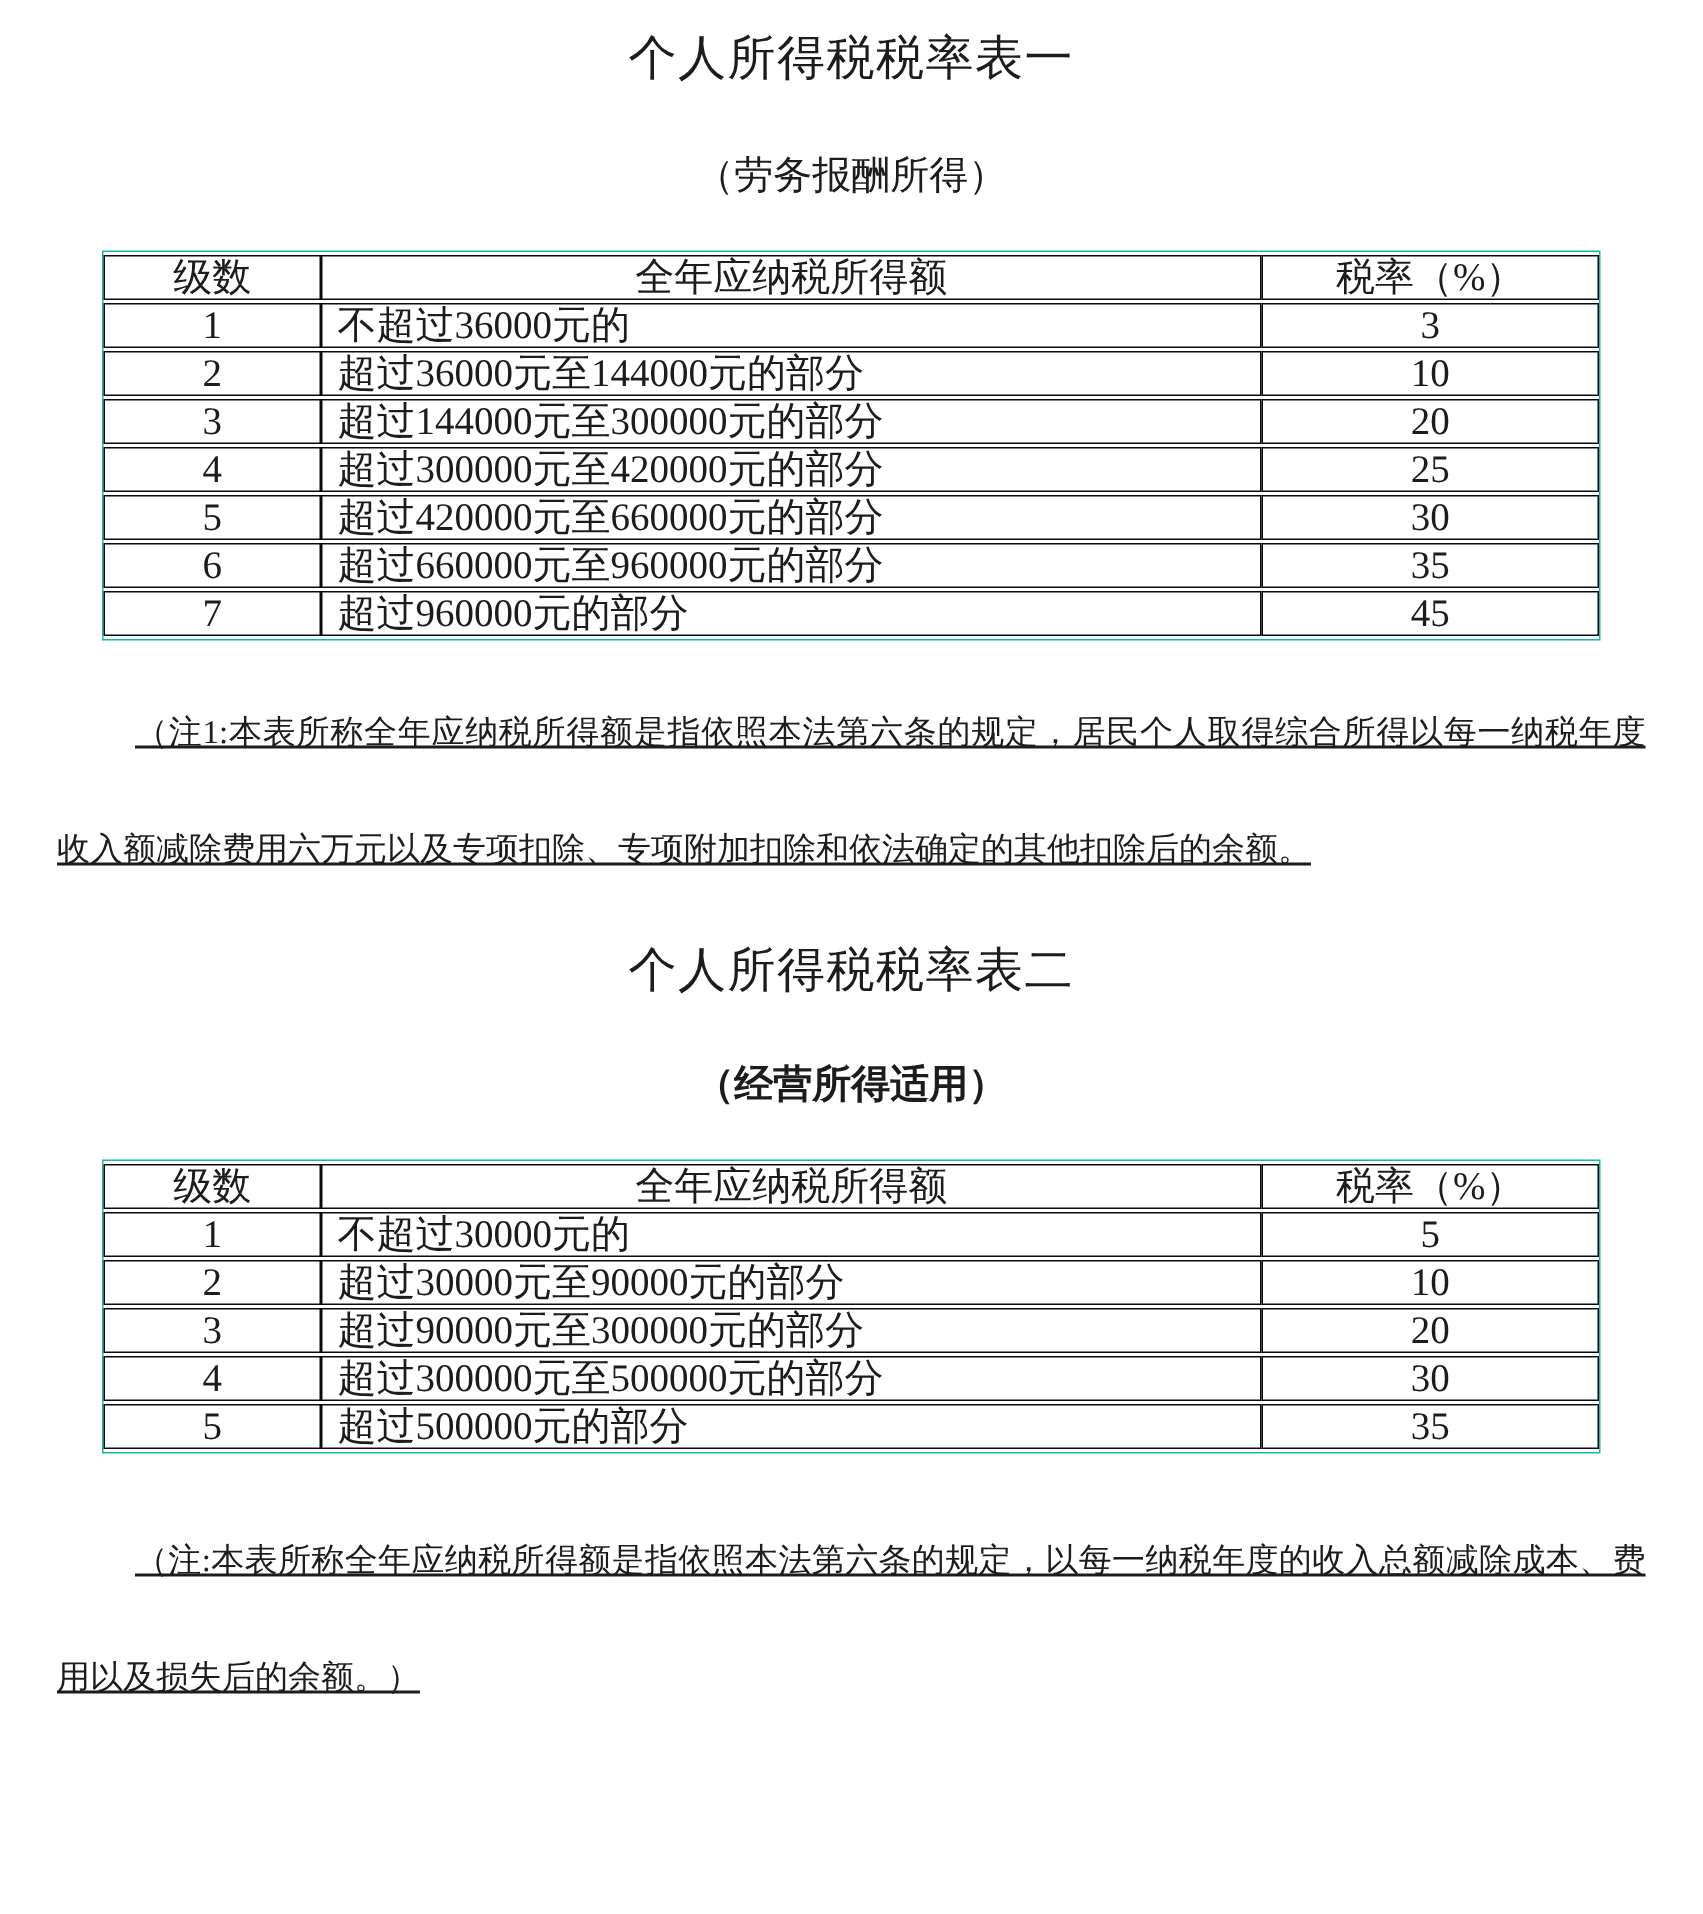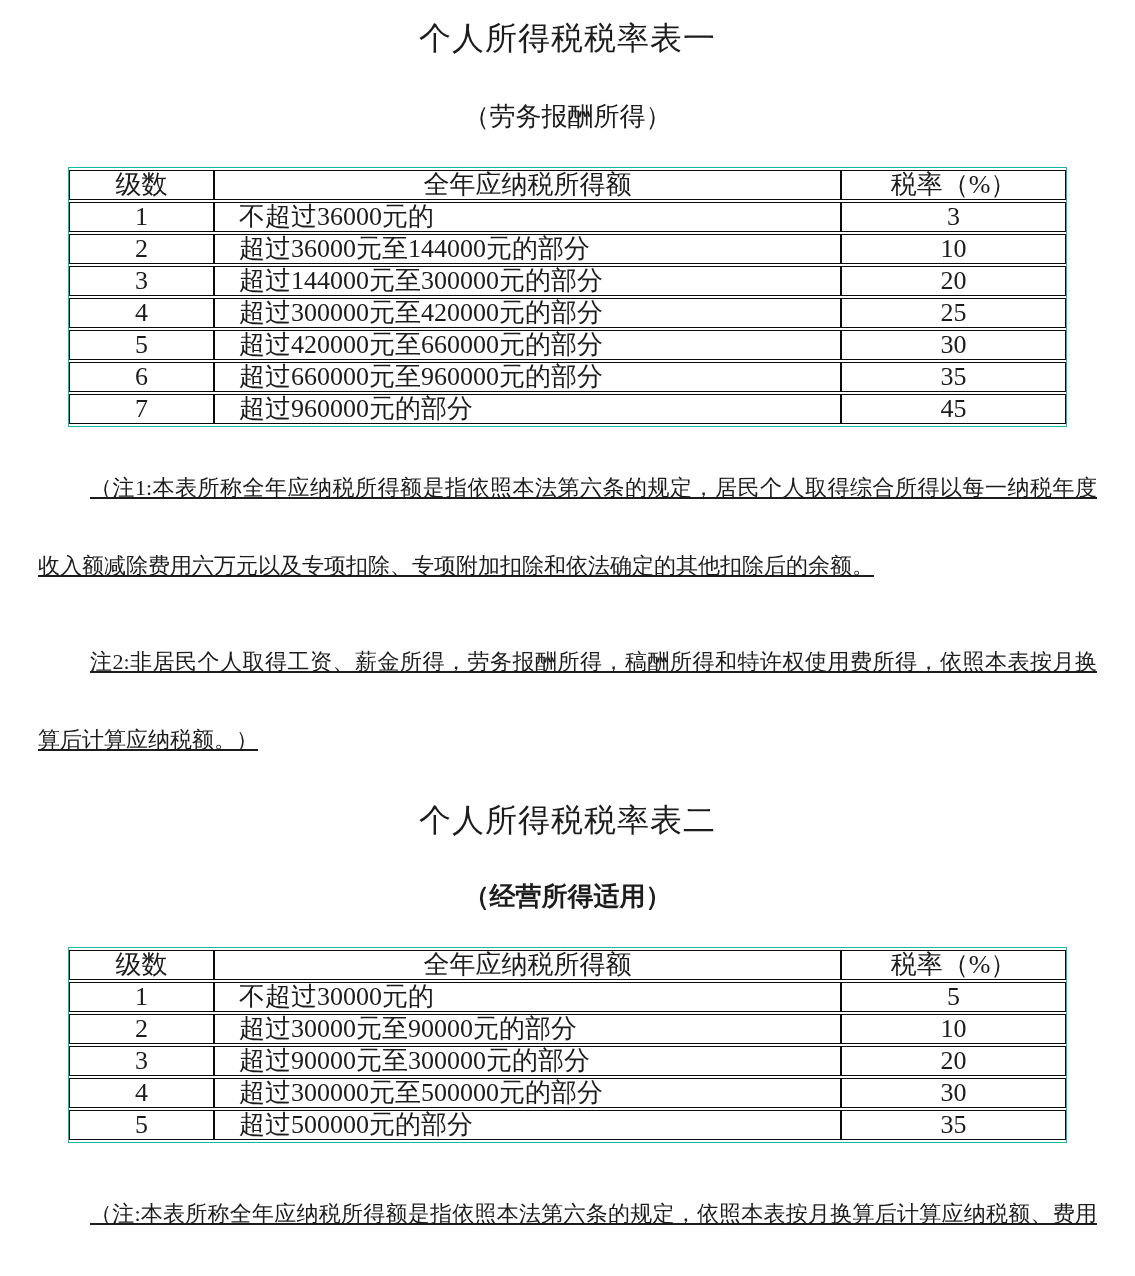--- a/index.html
+++ b/index.html
@@ -45,21 +45,21 @@
     line-height: 28px;
     font-weight: normal;
     text-align: center;
     padding: 0;
     overflow: hidden;
     white-space: nowrap;
   }
   col.col-level   { width: 145px; }
   col.col-bracket { width: 627px; }
   col.col-rate    { width: 225px; }
-  .tax-table td.cell-bracket { text-align: left; padding-left: 24px; }
+  .tax-table td.cell-bracket { text-align: left; padding-left: 10px; }
 
   .note {
     font-size: 22px;
     line-height: 78px;
     text-align: justify;
     text-indent: 52px;
     text-decoration: underline;
   }
   .note.n1 { margin-top: 22px; }
   .note.n2 { margin-top: 18px; }
@@ -120,21 +120,20 @@
           </tr>
           <tr>
             <td class="cell-level">7</td>
             <td class="cell-bracket">超过960000元的部分</td>
             <td class="cell-rate">45</td>
           </tr>
         </tbody>
     </table>
 
     <p class="note n1">（注1:本表所称全年应纳税所得额是指依照本法第六条的规定，居民个人取得综合所得以每一纳税年度收入额减除费用六万元以及专项扣除、专项附加扣除和依法确定的其他扣除后的余额。</p>
-    <p class="note n2">注2:非居民个人取得工资、薪金所得，劳务报酬所得，稿酬所得和特许权使用费所得，依照本表按月换算后计算应纳税额。）</p>
   </section>
 
   <section>
     <div class="doc-title second">个人所得税税率表二</div>
     <div class="doc-subtitle second">（经营所得适用）</div>
 
     <table class="tax-table">
       <colgroup>
         <col class="col-level">
           <col class="col-bracket">
@@ -169,16 +168,16 @@
             <td class="cell-rate">30</td>
           </tr>
           <tr>
             <td class="cell-level">5</td>
             <td class="cell-bracket">超过500000元的部分</td>
             <td class="cell-rate">35</td>
           </tr>
         </tbody>
     </table>
 
-    <p class="note n3">（注:本表所称全年应纳税所得额是指依照本法第六条的规定，依照本表按月换算后计算应纳税额、费用以及损失后的余额。）</p>
+    <p class="note n3">（注:本表所称全年应纳税所得额是指依照本法第六条的规定，以每一纳税年度的收入总额减除成本、费用以及损失后的余额。）</p>
   </section>
 
 </div>
 
 </body></html>

